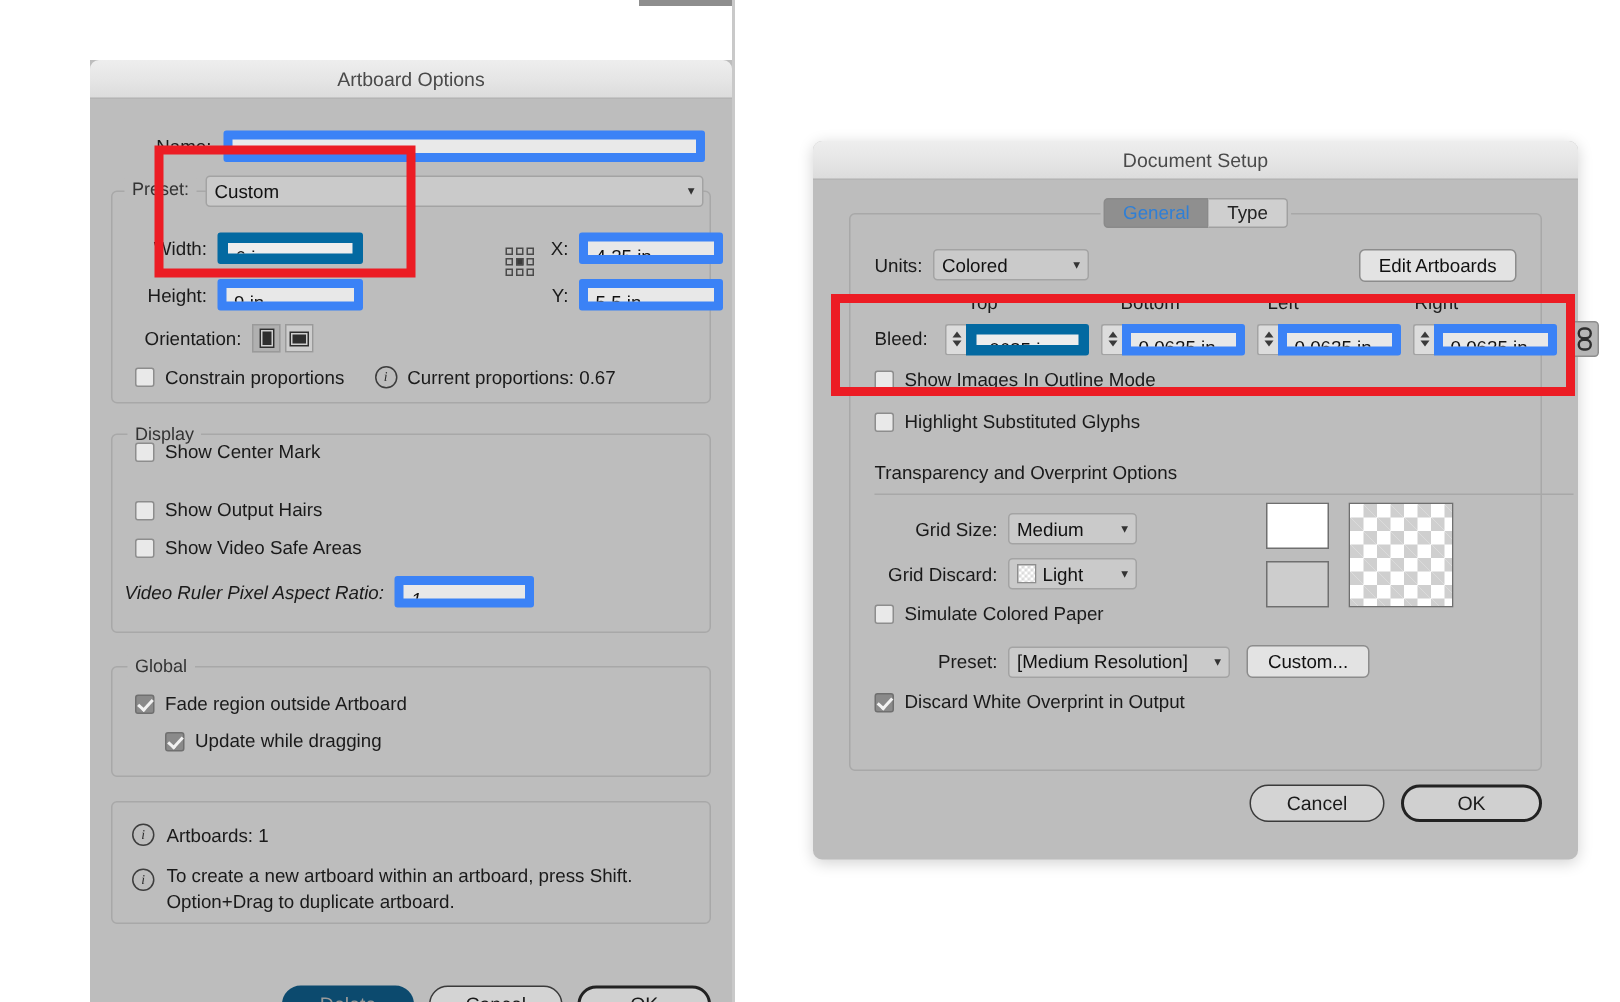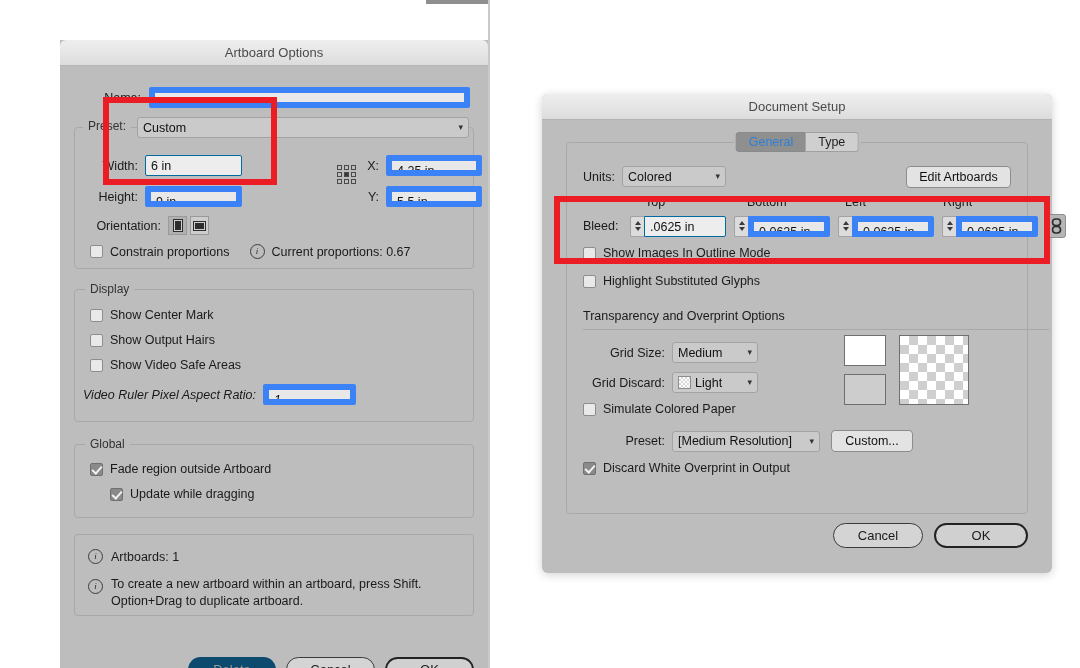--- a/index.html
+++ b/index.html
@@ -35,21 +35,21 @@
   
   .row{display:flex;align-items:center;}
   .lbl{font-size:12.5px;color:#1a1a1a;white-space:nowrap;}
 
   
   .field{
     background:#e8e8e8;border:6px solid #3b82f6;border-radius:2px;
     height:21px;line-height:21px;box-sizing:border-box;
     font-size:12.5px;color:#111;padding:0 5px;overflow:hidden;white-space:nowrap;
   }
-  .field.focus{border:1px solid #0369a1;background:#ededed;}
+  .field.focus{border:7px solid #0369a1;background:#ededed;}
   .field.white{background:#e9e9e9;}
 
   
   .select{
     background:#cacaca;border:1px solid #a3a3a3;border-radius:3px;
     height:21px;box-sizing:border-box;font-size:12.5px;color:#111;
     padding:0 5px;display:flex;align-items:center;gap:4px;
   }
   .select .caret{margin-left:auto;font-size:9px;color:#333;line-height:1;}
 
@@ -235,21 +235,21 @@
           <span class="lbl">Constrain proportions</span>
         </div>
         <div class="info" style="margin-left:20px;">i</div>
         <span class="lbl" style="margin-left:7px;">Current proportions: 0.67</span>
       </div>
     </div>
 
     <div class="group" style="height:131px;margin-top:20px;">
       <div class="legend">Display</div>
 
-      <div class="cbrow" style="position:absolute;left:15px;top:18px;">
+      <div class="cbrow" style="position:absolute;left:15px;top:4px;">
         <div class="cb"></div>
         <span class="lbl">Show Center Mark</span>
       </div>
       <div class="cbrow" style="position:absolute;left:15px;top:43px;">
         <div class="cb"></div>
         <span class="lbl">Show Output Hairs</span>
       </div>
       <div class="cbrow" style="position:absolute;left:15px;top:68px;">
         <div class="cb"></div>
         <span class="lbl">Show Video Safe Areas</span>

